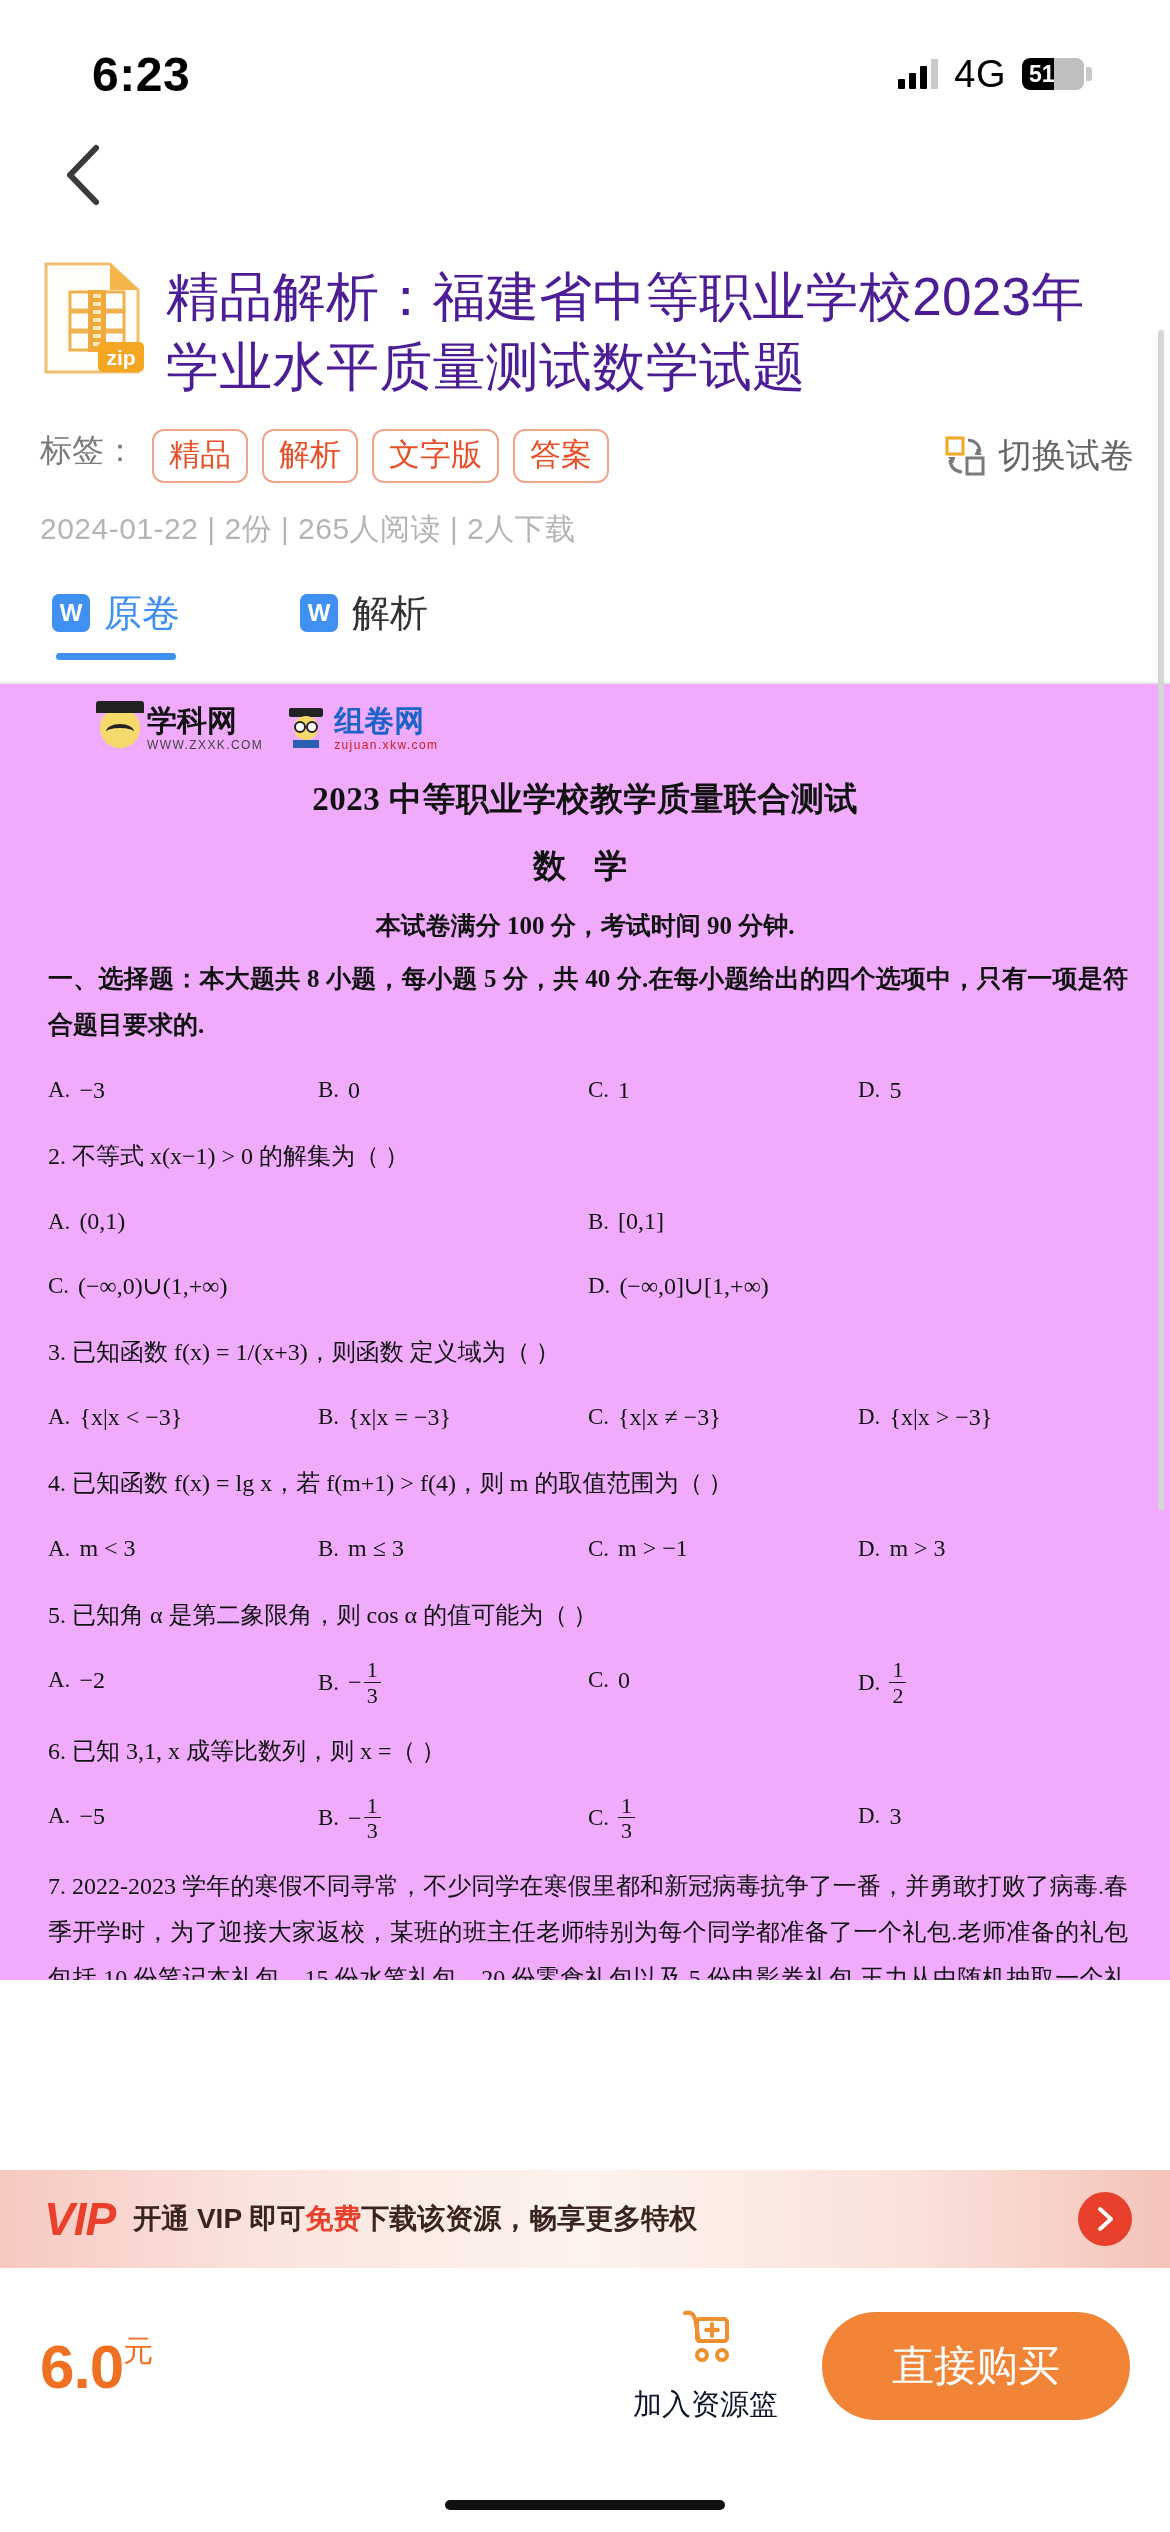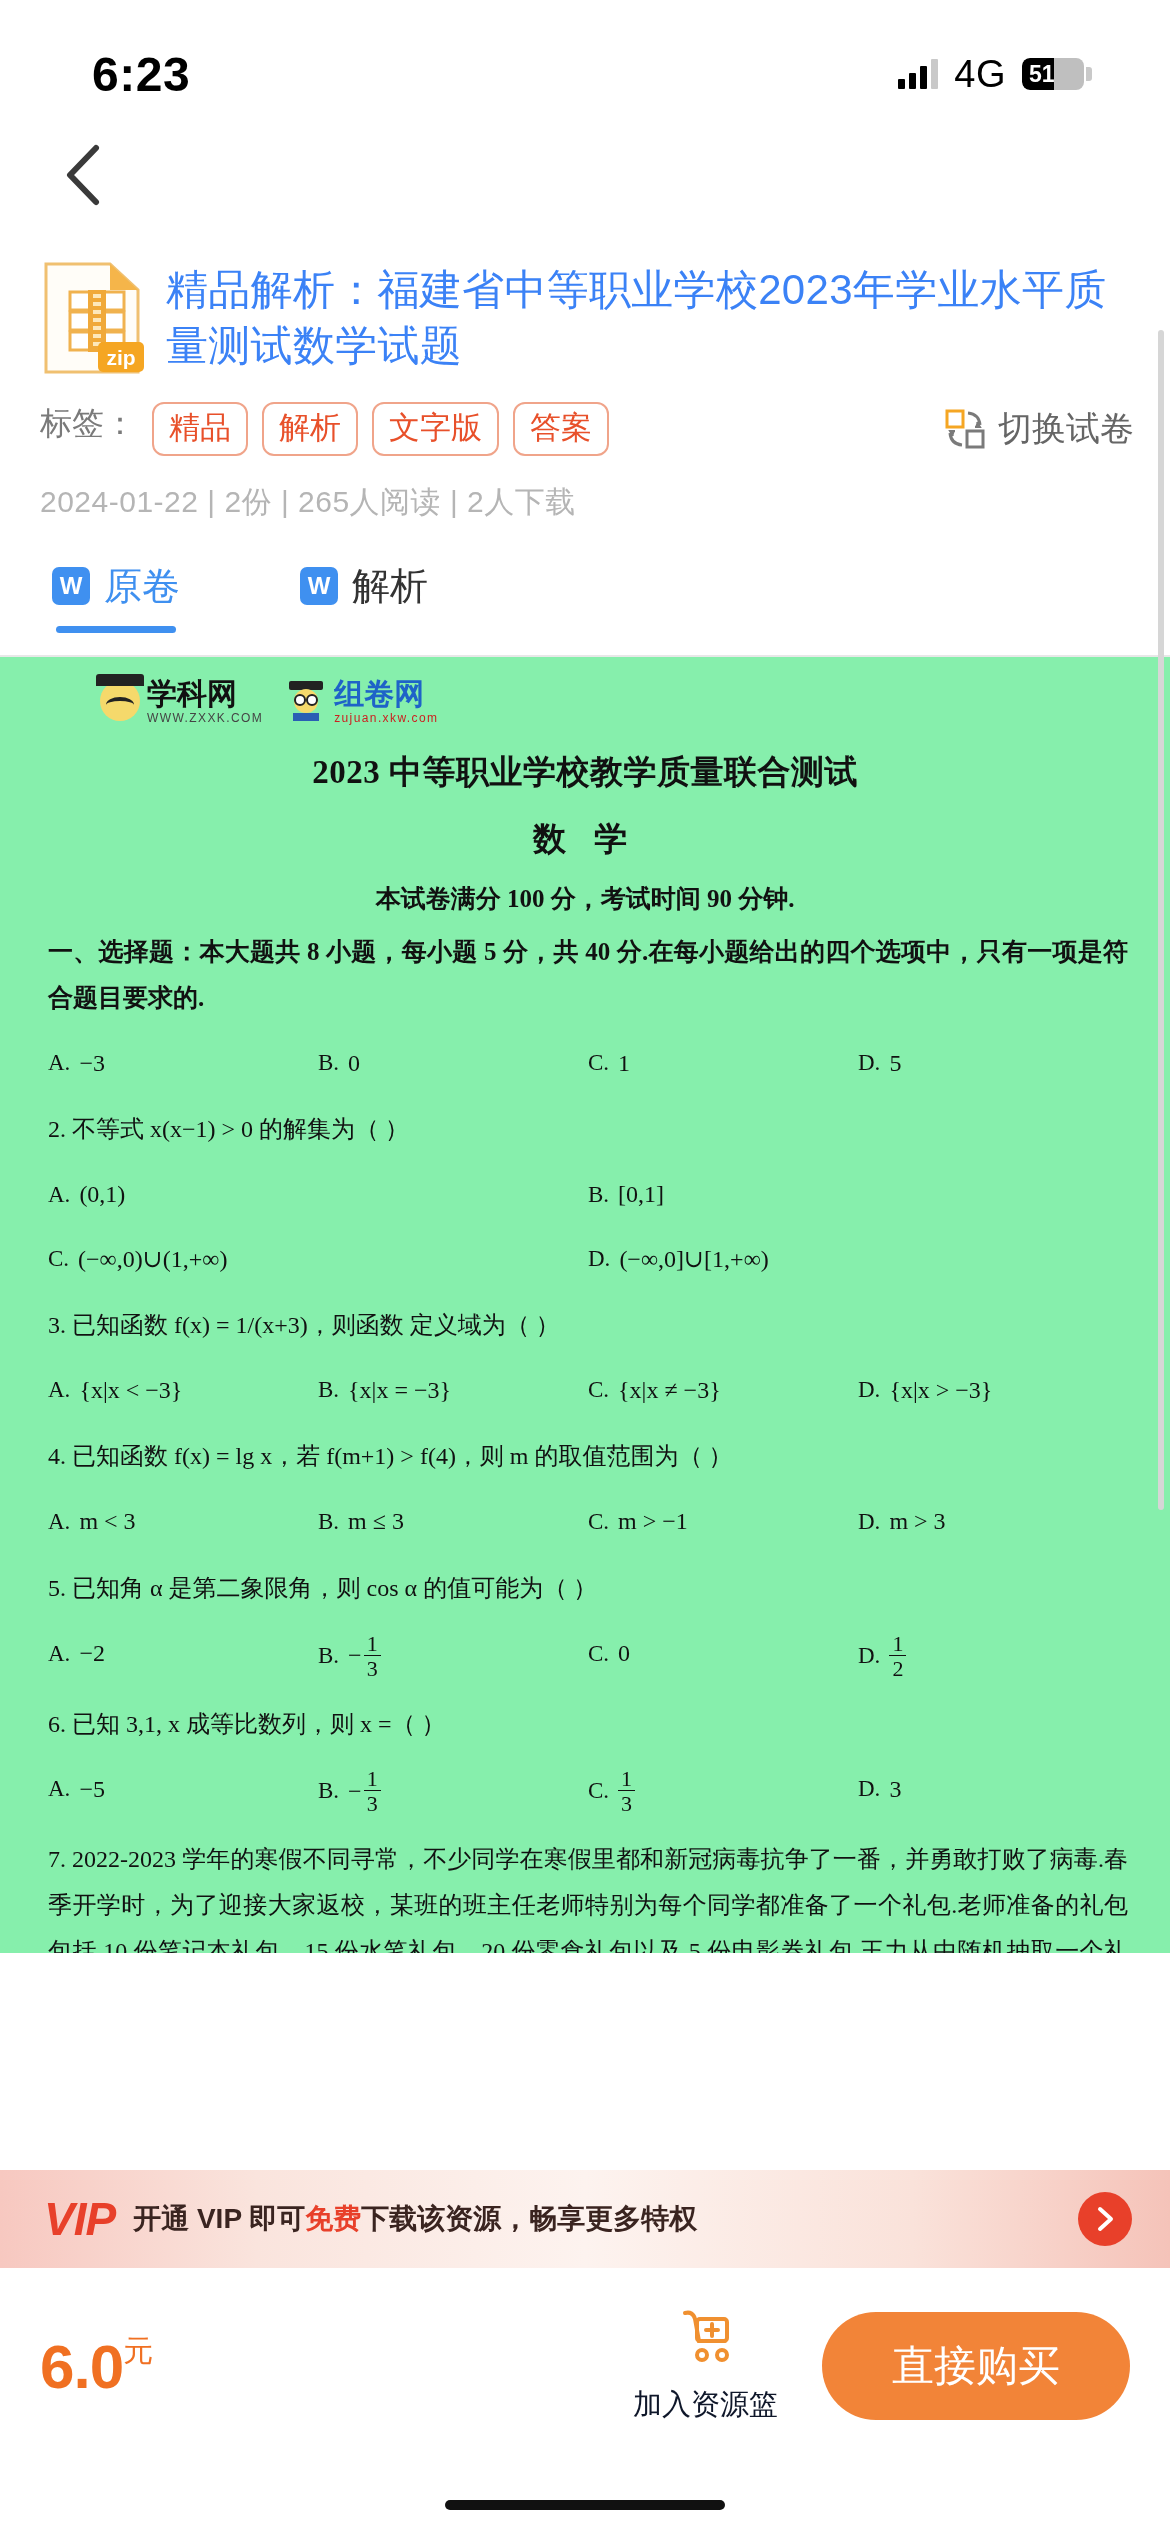--- a/index.html
+++ b/index.html
@@ -47,21 +47,21 @@
 
   
   .navbar { height: 110px; display: flex; align-items: center; padding-left: 48px; }
   .back-btn { width: 70px; height: 70px; display: flex; align-items: center; justify-content: center; }
   .back-btn svg { display: block; }
 
   
   .file-head { display: flex; padding: 22px 34px 0 40px; gap: 22px; }
   .zip-icon { width: 104px; height: 116px; position: relative; flex: 0 0 auto; margin-top: 8px; text-align: center; }
   .doc-title {
-    font-size: 42px; line-height: 1.33; color: #3b82f6; padding-top: 10px;
+    font-size: 53px; line-height: 1.33; color: #4c1d95; padding-top: 10px;
     letter-spacing: 0.3px;
   }
 
   
   .tags-row {
     display: flex; align-items: center; padding: 26px 36px 0 40px;
     justify-content: space-between;
   }
   .tags-left { display: flex; gap: 14px; }
   .tags-label { font-size: 32px; color: #7a7a7a; margin-right: 2px; }
@@ -90,21 +90,21 @@
   .tab.active .tab-label { color: #3f90f0; }
   .tab-underline { width: 120px; height: 7px; border-radius: 4px; background: #3f90f0; margin-top: 14px; }
   .tab-underline.hidden { background: transparent; }
 
   .divider { height: 2px; background: #e8e8e8; margin: 22px 0 0; }
 
   
   .doc-area {
     position: relative; height: 1296px; overflow: hidden;
     font-family: "Liberation Serif", "DejaVu Serif", serif;
-    background: #86efac;
+    background: #f0abfc;
   }
   .logos { display: flex; align-items: center; gap: 22px; padding: 22px 0 0 100px; }
   .logo-zxxk, .logo-zujuan { display: flex; align-items: center; gap: 7px; }
   .owl {
     width: 40px; height: 40px; border-radius: 50%; background: #f5d96b;
     position: relative; flex: 0 0 auto;
   }
   .owl::before {
     content: ""; position: absolute; top: -7px; left: -4px; width: 48px; height: 12px;
     background: #222; border-radius: 3px 3px 0 0;

